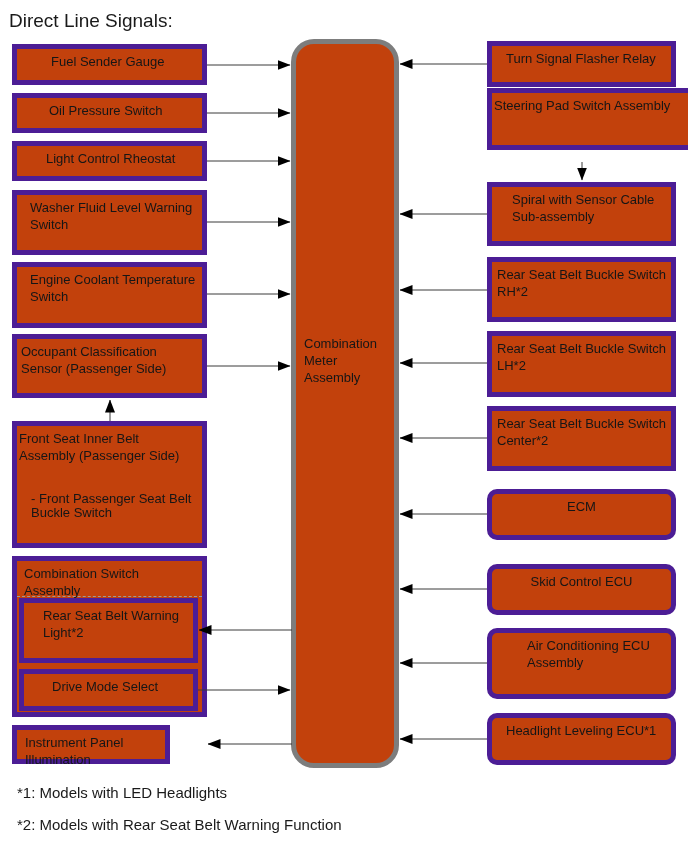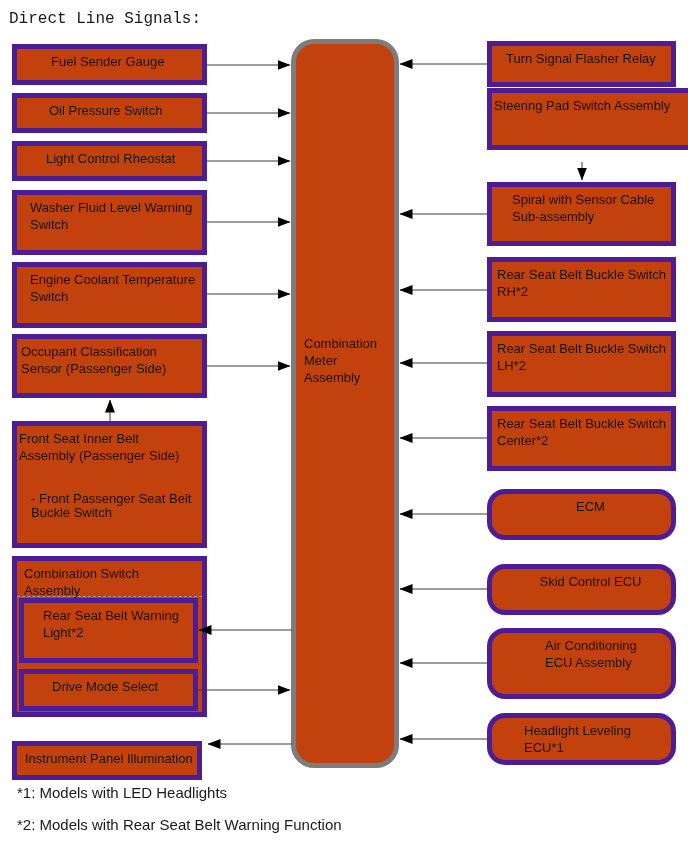--- a/index.html
+++ b/index.html
@@ -1,26 +1,26 @@
 <!DOCTYPE html>
 <html><head>
 <meta charset="utf-8">
 <style>
   html,body{margin:0;padding:0;background:#fff;}
   .canvas{
     position:relative;width:688px;height:852px;background:#ffffff;overflow:hidden;
     font-family:"Liberation Sans",sans-serif;color:#141414;
   }
-  .title{position:absolute;left:9px;top:10px;font-size:16px;color:#1a1a1a;font-family:Liberation Mono, monospace;}
+  .title{position:absolute;left:9px;top:10px;font-size:19px;color:#1a1a1a;}
   #diagram{position:absolute;left:0;top:0;width:688px;height:852px;}
   .node{
     position:absolute;box-sizing:border-box;background:#c2410c;
     border:5px solid #4c1d95;font-size:13px;line-height:17px;color:#161616;
   }
-  .node.rounded{border-radius:18px;padding-left:18px;}
+  .node.rounded{border-radius:10px;}
   .node.meter{border-radius:23px;border-color:#7d7d7d;}
   .label{padding-top:4px;padding-right:4px;}
   .label.centered{text-align:center;padding-left:0;padding-right:0;}
   .sublabel{position:absolute;line-height:14px;}
   .divider{position:absolute;left:0;width:100%;border-top:1px dashed #9a9a9a;}
   #diagram svg{position:absolute;left:0;top:0;pointer-events:none;}
   .footnote{position:absolute;left:17px;font-size:15px;color:#1a1a1a;}
   .footnote.fn1{top:784px;}
   .footnote.fn2{top:816px;}
 </style>
@@ -58,21 +58,21 @@
       <div class="node" style="left: 12px; top: 556px; width: 195px; height: 161px;">
         <div class="label" style="padding-left: 7px;">Combination Switch Assembly</div>
         <div class="divider" style="top: 35px;"></div>
       </div>
       <div class="node" style="left: 19px; top: 598px; width: 179px; height: 65px;">
         <div class="label" style="padding-left: 19px;">Rear Seat Belt Warning Light*2</div>
       </div>
       <div class="node" style="left: 19px; top: 669px; width: 179px; height: 42px;">
         <div class="label" style="padding-left: 28px;">Drive Mode Select</div>
       </div>
-      <div class="node" style="left: 12px; top: 725px; width: 190px; height: 39px; margin-top: 16px;">
+      <div class="node" style="left: 12px; top: 725px; width: 158px; height: 39px;">
         <div class="label" style="padding-left: 8px;">Instrument Panel Illumination</div>
       </div>
       <div class="node" style="left: 487px; top: 41px; width: 189px; height: 46px;">
         <div class="label" style="padding-left: 14px;">Turn Signal Flasher Relay</div>
       </div>
       <div class="node" style="left: 487px; top: 88px; width: 206px; height: 62px;">
         <div class="label" style="padding-left: 2px;">Steering Pad Switch Assembly</div>
       </div>
       <div class="node" style="left: 487px; top: 182px; width: 189px; height: 64px;">
         <div class="label" style="padding-left: 20px;">Spiral with Sensor Cable Sub-assembly</div>

